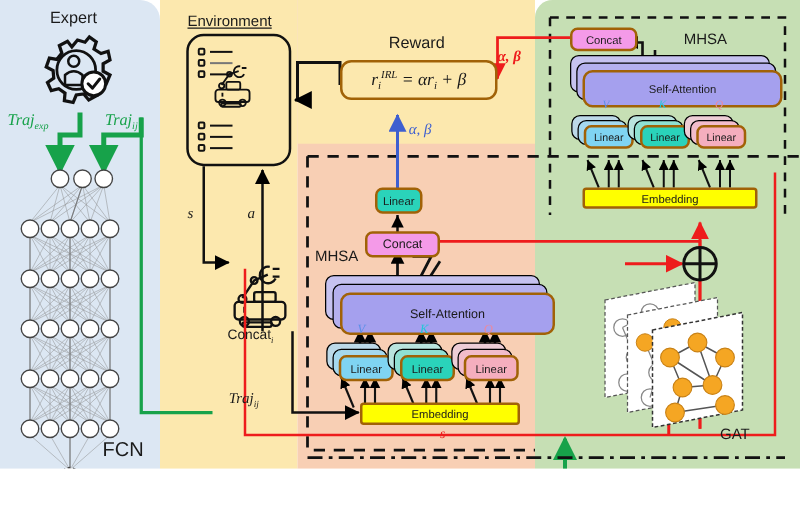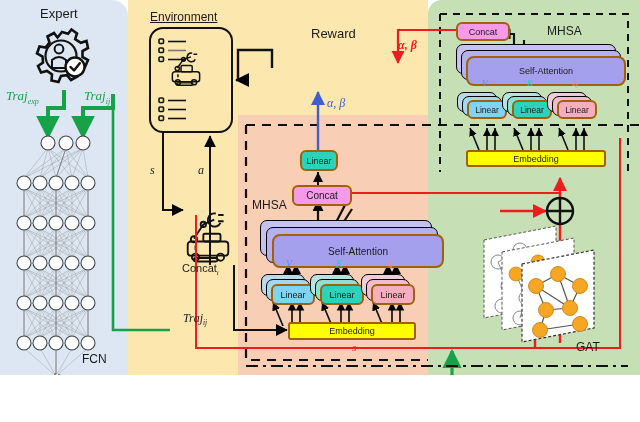--- a/index.html
+++ b/index.html
@@ -337,29 +337,36 @@
 
   <div class="lbl lbl-title" style="left:40px;top:6px;font-size:13px;">Expert</div>
 
   <div class="lbl math" style="left:6px;top:88px;font-size:13px;color:#17a24a;">
     <span>Traj</span><span class="sub">exp</span>
   </div>
   <div class="lbl math" style="left:84px;top:88px;font-size:13px;color:#17a24a;">
     <span>Traj</span><span class="sub">ij</span>
   </div>
 
-  <div class="lbl" style="left:82px;top:352px;font-size:12px;">FCN</div>
+  <div class="lbl" style="left:82px;top:352px;font-size:16px;">FCN</div>
 
   <div class="lbl lbl-title" style="left:150px;top:10px;font-size:12px;text-decoration:underline;">Environment</div>
 
   <div class="lbl math" style="left:150px;top:163px;font-size:12px;">s</div>
   <div class="lbl math" style="left:198px;top:163px;font-size:12px;">a</div>
 
   <div class="lbl lbl-title" style="left:311px;top:26px;font-size:13px;">Reward</div>
 
+  <div class="box" style="left:272px;top:48px;width:126px;height:32px;background:#fce8ae;border-width:2.4px;border-radius:9px;">
+    <span class="math" style="font-size:14px;">
+      <span>r</span><span class="sub">i</span><span class="sup">IRL</span>
+      <span>= αr</span><span class="sub">i</span>
+      <span>+ β</span>
+    </span>
+  </div>
 
   <div class="lbl math" style="left:398px;top:38px;font-size:12px;color:#ee1c1c;font-weight:bold;">α, β</div>
   <div class="lbl math" style="left:327px;top:96px;font-size:12px;color:#3e5fd0;">α, β</div>
 
   <div class="lbl" style="left:182px;top:262px;font-size:11px;">
     <span>Concat</span><span class="math sub">i</span>
   </div>
 
   <div class="lbl math" style="left:183px;top:311px;font-size:12px;">
     <span>Traj</span><span class="sub">ij</span>

